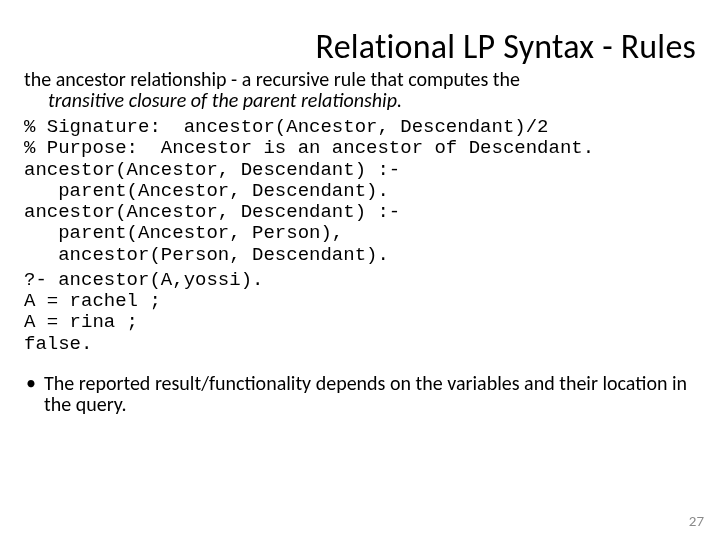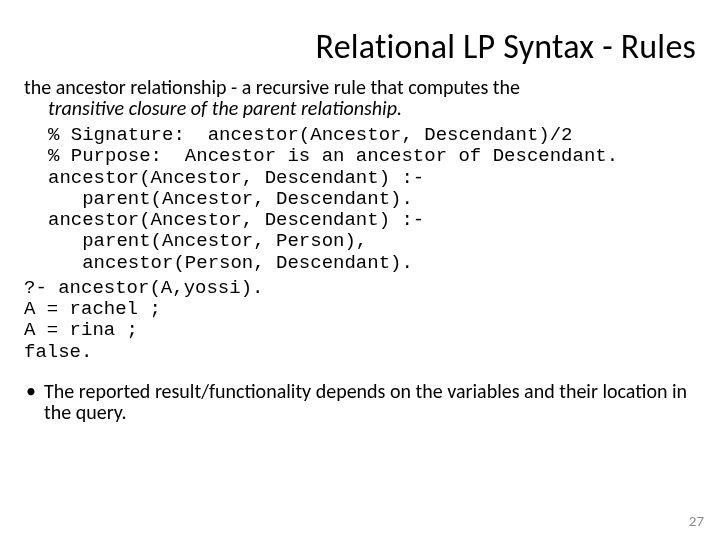--- a/index.html
+++ b/index.html
@@ -22,36 +22,36 @@
   .title {
     text-align: right;
     font-size: 34px;
     font-weight: 400;
     margin: 16px 0 0 0;
     letter-spacing: 0.2px;
   }
   .subtitle {
     font-size: 20px;
     line-height: 1.05;
-    margin: 10px 0 6px 0;
+    margin: 2px 0 6px 0;
     padding-left: 0;
   }
   .sub-indent {
     display: block;
     padding-left: 24px;
     font-style: italic;
   }
   .code {
     font-family: "Courier New", Courier, monospace;
     font-size: 19px;
     line-height: 1.12;
     white-space: pre;
     margin: 0;
   }
-  .code-indent { padding-left: 0; margin-left: 24px; }
+  .code-indent { padding-left: 0; }
   .bullet-row {
     display: flex;
     align-items: flex-start;
     margin-top: 18px;
     font-size: 20px;
     line-height: 1.05;
   }
   .bullet-dot {
     width: 18px;
     flex: 0 0 18px;

